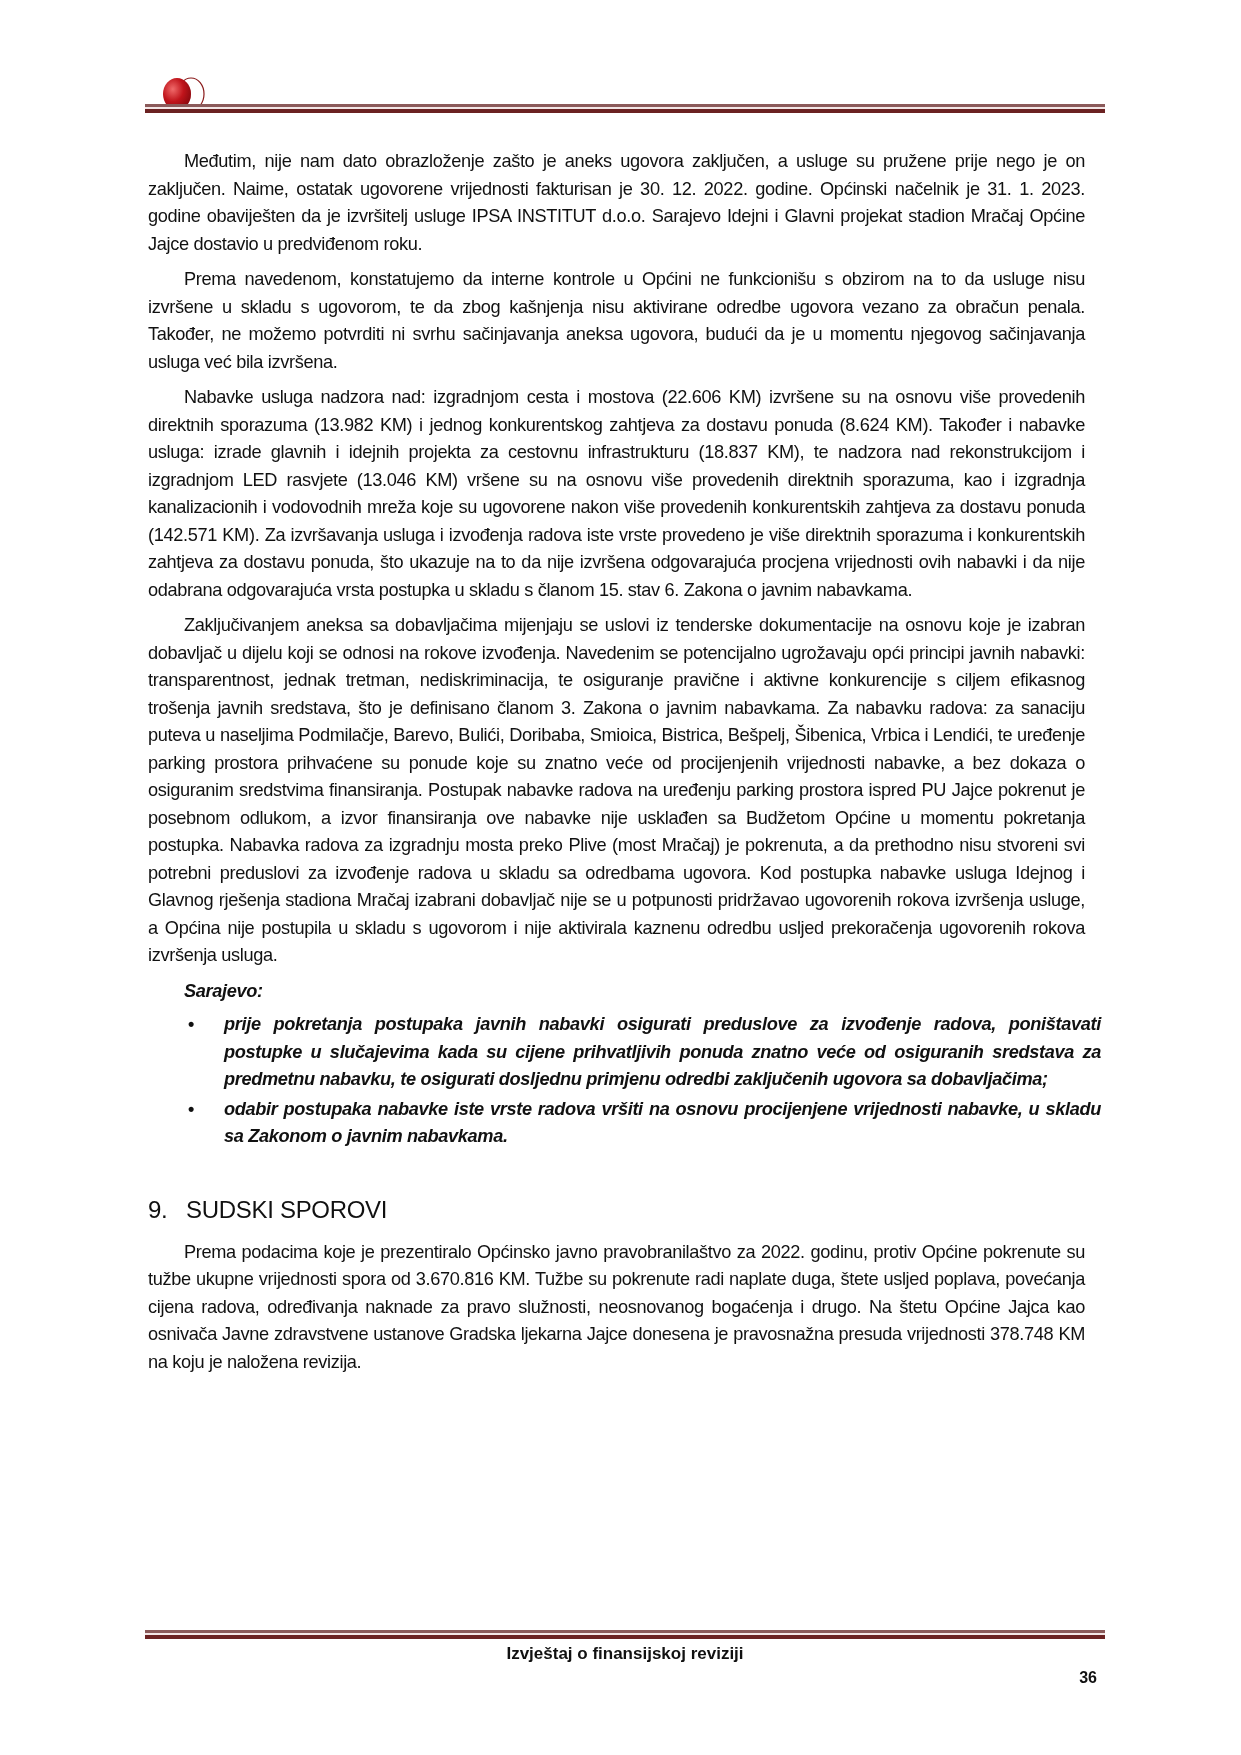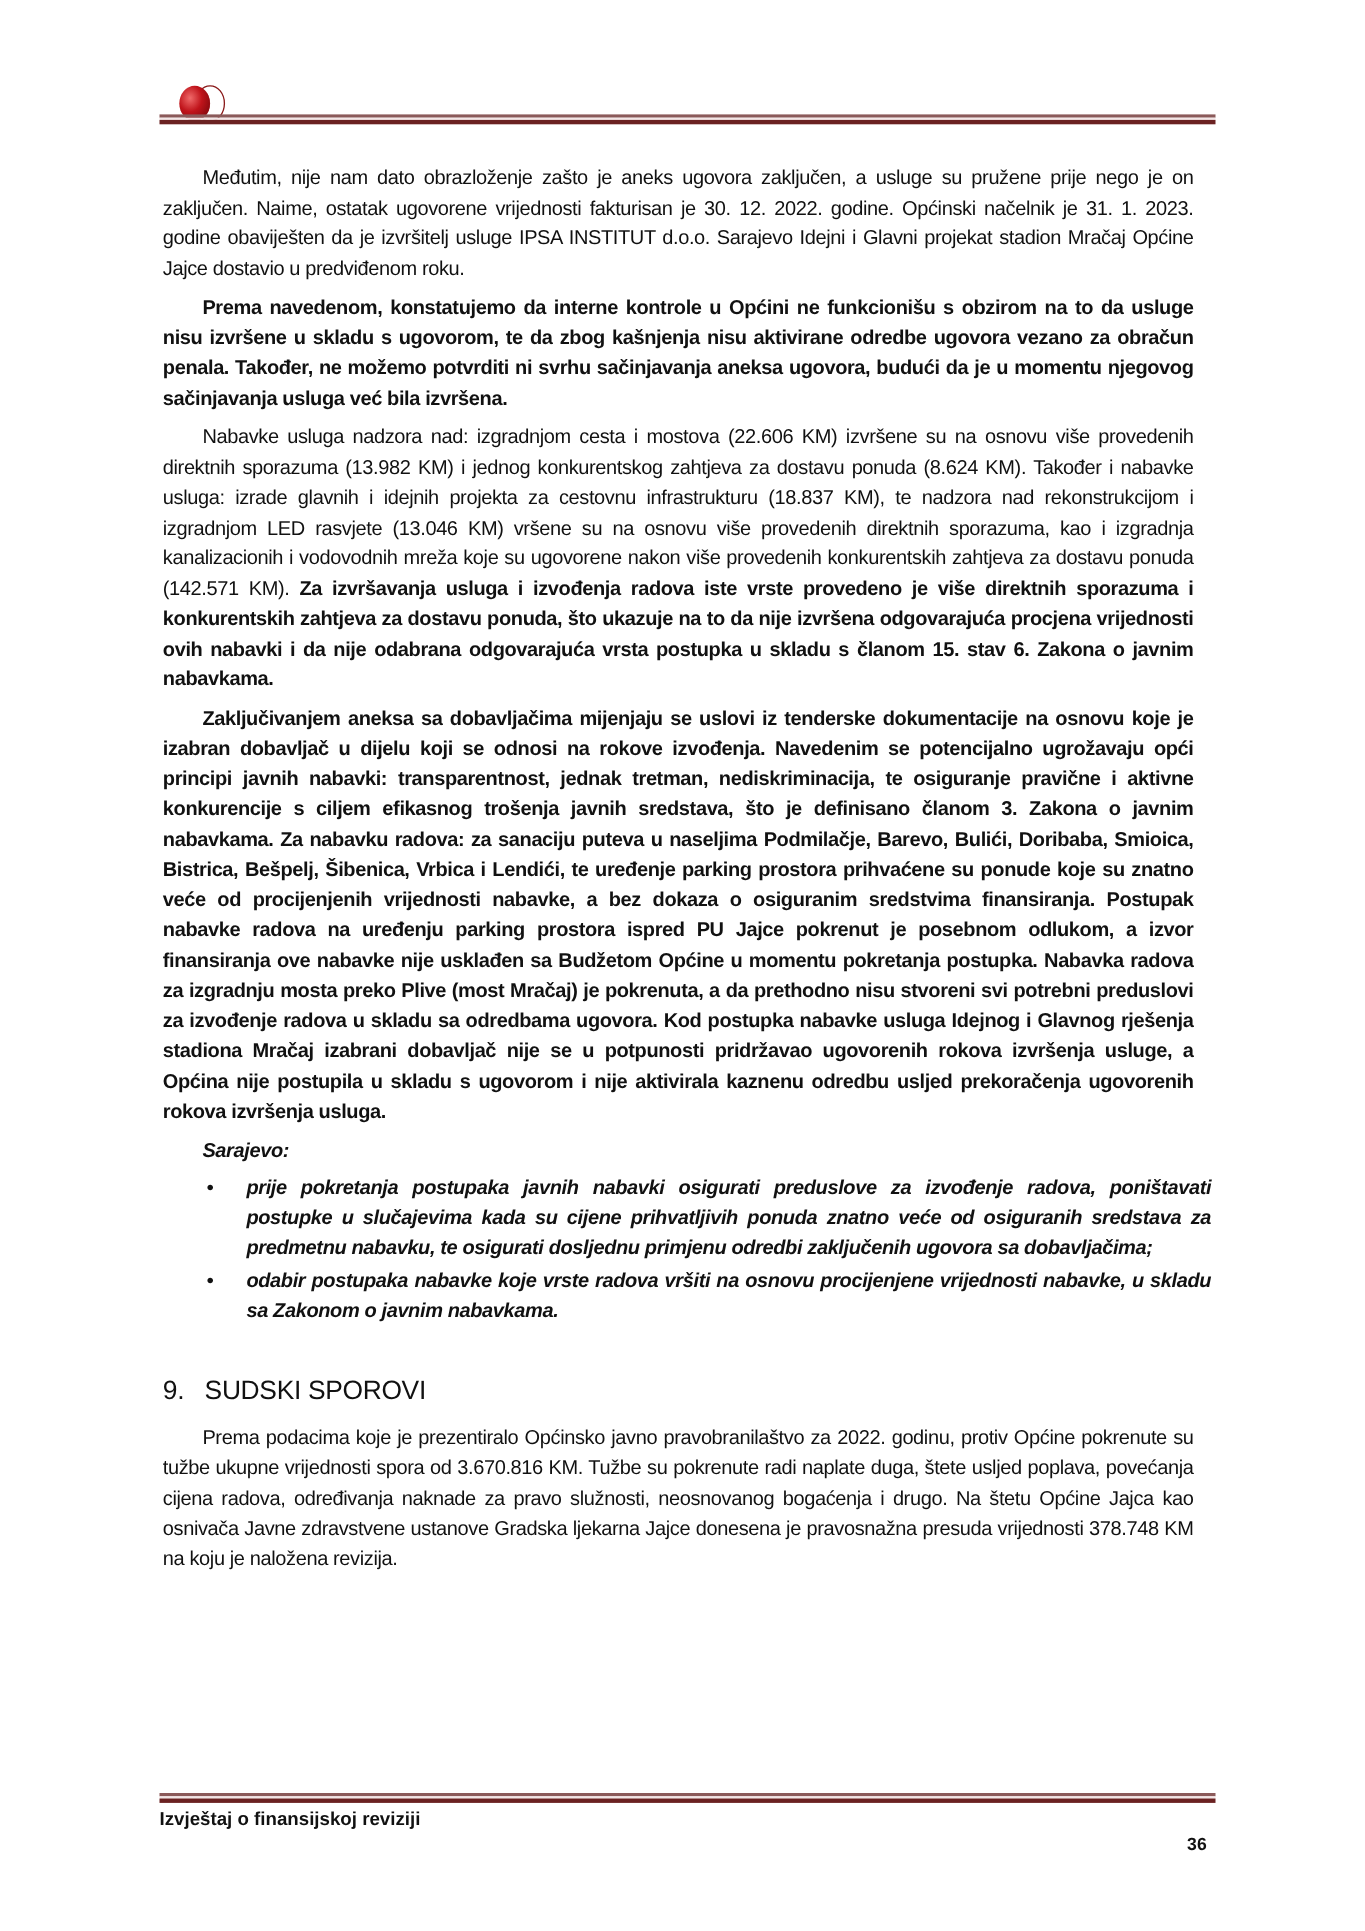--- a/index.html
+++ b/index.html
@@ -61,21 +61,21 @@
       font-size: 18.2px;
       line-height: 27.5px;
       letter-spacing: -0.35px;
       text-align: justify;
     }
     .content p {
       margin: 0 16px 8px 0;
       text-indent: 36px;
     }
     .content .bold {
-      font-weight: bold;
+      font-weight: normal;
     }
     .recommendations-label {
       font-style: italic;
       font-weight: bold;
       margin: 6px 0 6px 36px !important;
       text-indent: 0 !important;
     }
     ul.recs {
       list-style: none;
       margin: 0;
@@ -113,21 +113,21 @@
       position: absolute;
       left: 145px;
       top: 1642px;
       width: 960px;
       font-family: "Liberation Sans", "DejaVu Sans", sans-serif;
       font-weight: bold;
       font-size: 17px;
       line-height: 24px;
     }
     .footer .center {
-      text-align: left;
+      text-align: center;
     }
     .footer .page-num {
       position: absolute;
       right: 8px;
       top: 24px;
       font-size: 16px;
     }
   </style>
 </head>
 <body>
@@ -164,21 +164,21 @@
     <p class="bold">Zaključivanjem aneksa sa dobavljačima mijenjaju se uslovi iz tenderske dokumentacije na osnovu koje je izabran dobavljač u dijelu koji se odnosi na rokove izvođenja. Navedenim se potencijalno ugrožavaju opći principi javnih nabavki: transparentnost, jednak tretman, nediskriminacija, te osiguranje pravične i aktivne konkurencije s ciljem efikasnog trošenja javnih sredstava, što je definisano članom 3. Zakona o javnim nabavkama. Za nabavku radova: za sanaciju puteva u naseljima Podmilačje, Barevo, Bulići, Doribaba, Smioica, Bistrica, Bešpelj, Šibenica, Vrbica i Lendići, te uređenje parking prostora prihvaćene su ponude koje su znatno veće od procijenjenih vrijednosti nabavke, a bez dokaza o osiguranim sredstvima finansiranja. Postupak nabavke radova na uređenju parking prostora ispred PU Jajce pokrenut je posebnom odlukom, a izvor finansiranja ove nabavke nije usklađen sa Budžetom Općine u momentu pokretanja postupka. Nabavka radova za izgradnju mosta preko Plive (most Mračaj) je pokrenuta, a da prethodno nisu stvoreni svi potrebni preduslovi za izvođenje radova u skladu sa odredbama ugovora. Kod postupka nabavke usluga Idejnog i Glavnog rješenja stadiona Mračaj izabrani dobavljač nije se u potpunosti pridržavao ugovorenih rokova izvršenja usluge, a Općina nije postupila u skladu s ugovorom i nije aktivirala kaznenu odredbu usljed prekoračenja ugovorenih rokova izvršenja usluga.</p>
 
     <p class="recommendations-label">Sarajevo:</p>
     <ul class="recs">
       <li>
         <span class="bullet">•</span>
         <span>prije pokretanja postupaka javnih nabavki osigurati preduslove za izvođenje radova, poništavati postupke u slučajevima kada su cijene prihvatljivih ponuda znatno veće od osiguranih sredstava za predmetnu nabavku, te osigurati dosljednu primjenu odredbi zaključenih ugovora sa dobavljačima;</span>
       </li>
       <li>
         <span class="bullet">•</span>
-        <span>odabir postupaka nabavke koje vrste radova vršiti na osnovu procijenjene vrijednosti nabavke, u skladu sa Zakonom o javnim nabavkama.</span>
+        <span>odabir postupaka nabavke iste vrste radova vršiti na osnovu procijenjene vrijednosti nabavke, u skladu sa Zakonom o javnim nabavkama.</span>
       </li>
     </ul>
 
     <h2 class="section-title"><span class="num">9.</span><span>SUDSKI SPOROVI</span></h2>
 
     <p>Prema podacima koje je prezentiralo Općinsko javno pravobranilaštvo za 2022. godinu, protiv Općine pokrenute su tužbe ukupne vrijednosti spora od 3.670.816 KM. Tužbe su pokrenute radi naplate duga, štete usljed poplava, povećanja cijena radova, određivanja naknade za pravo služnosti, neosnovanog bogaćenja i drugo. Na štetu Općine Jajca kao osnivača Javne zdravstvene ustanove Gradska ljekarna Jajce donesena je pravosnažna presuda vrijednosti 378.748 KM na koju je naložena revizija.</p>
   </div>
 
   <div class="rule footer-rule">
     <div class="thin"></div>

